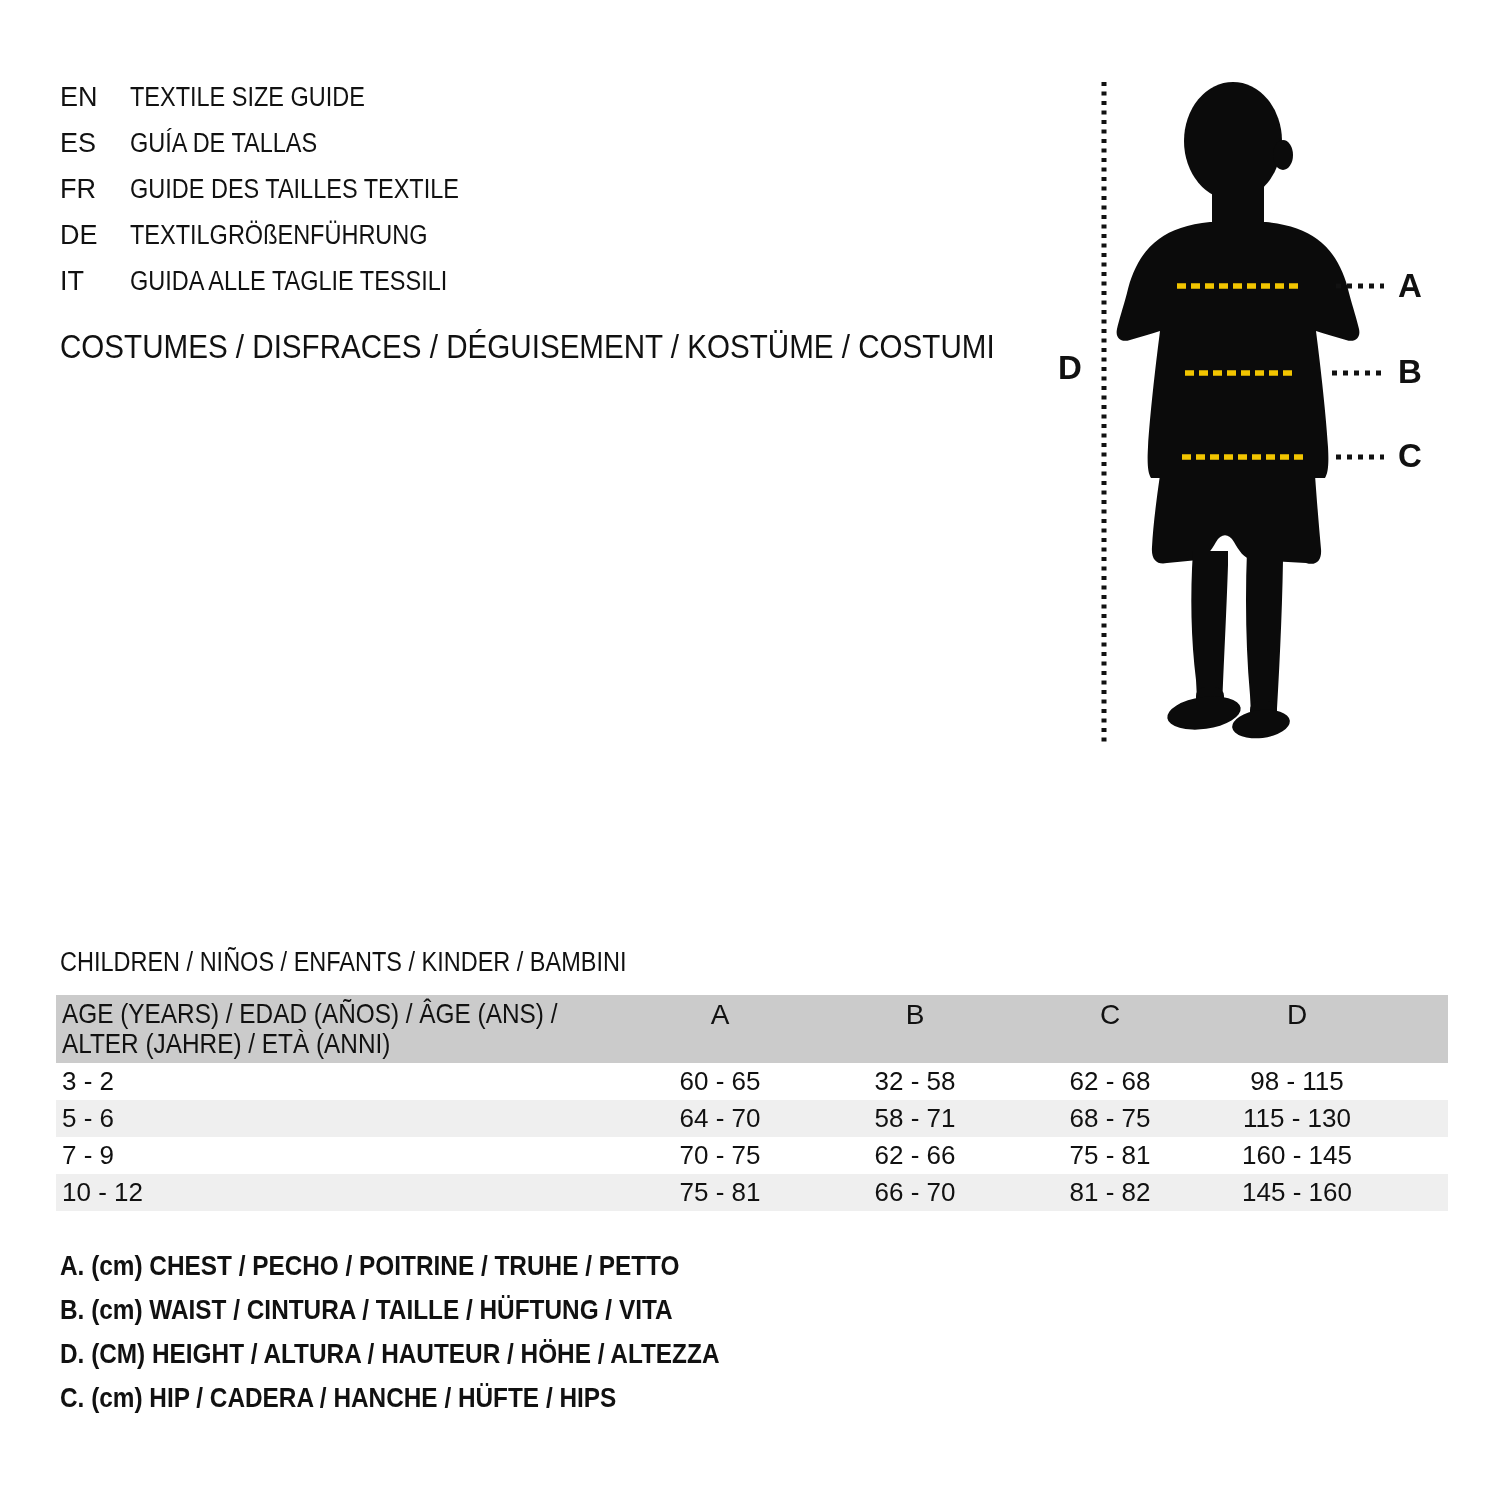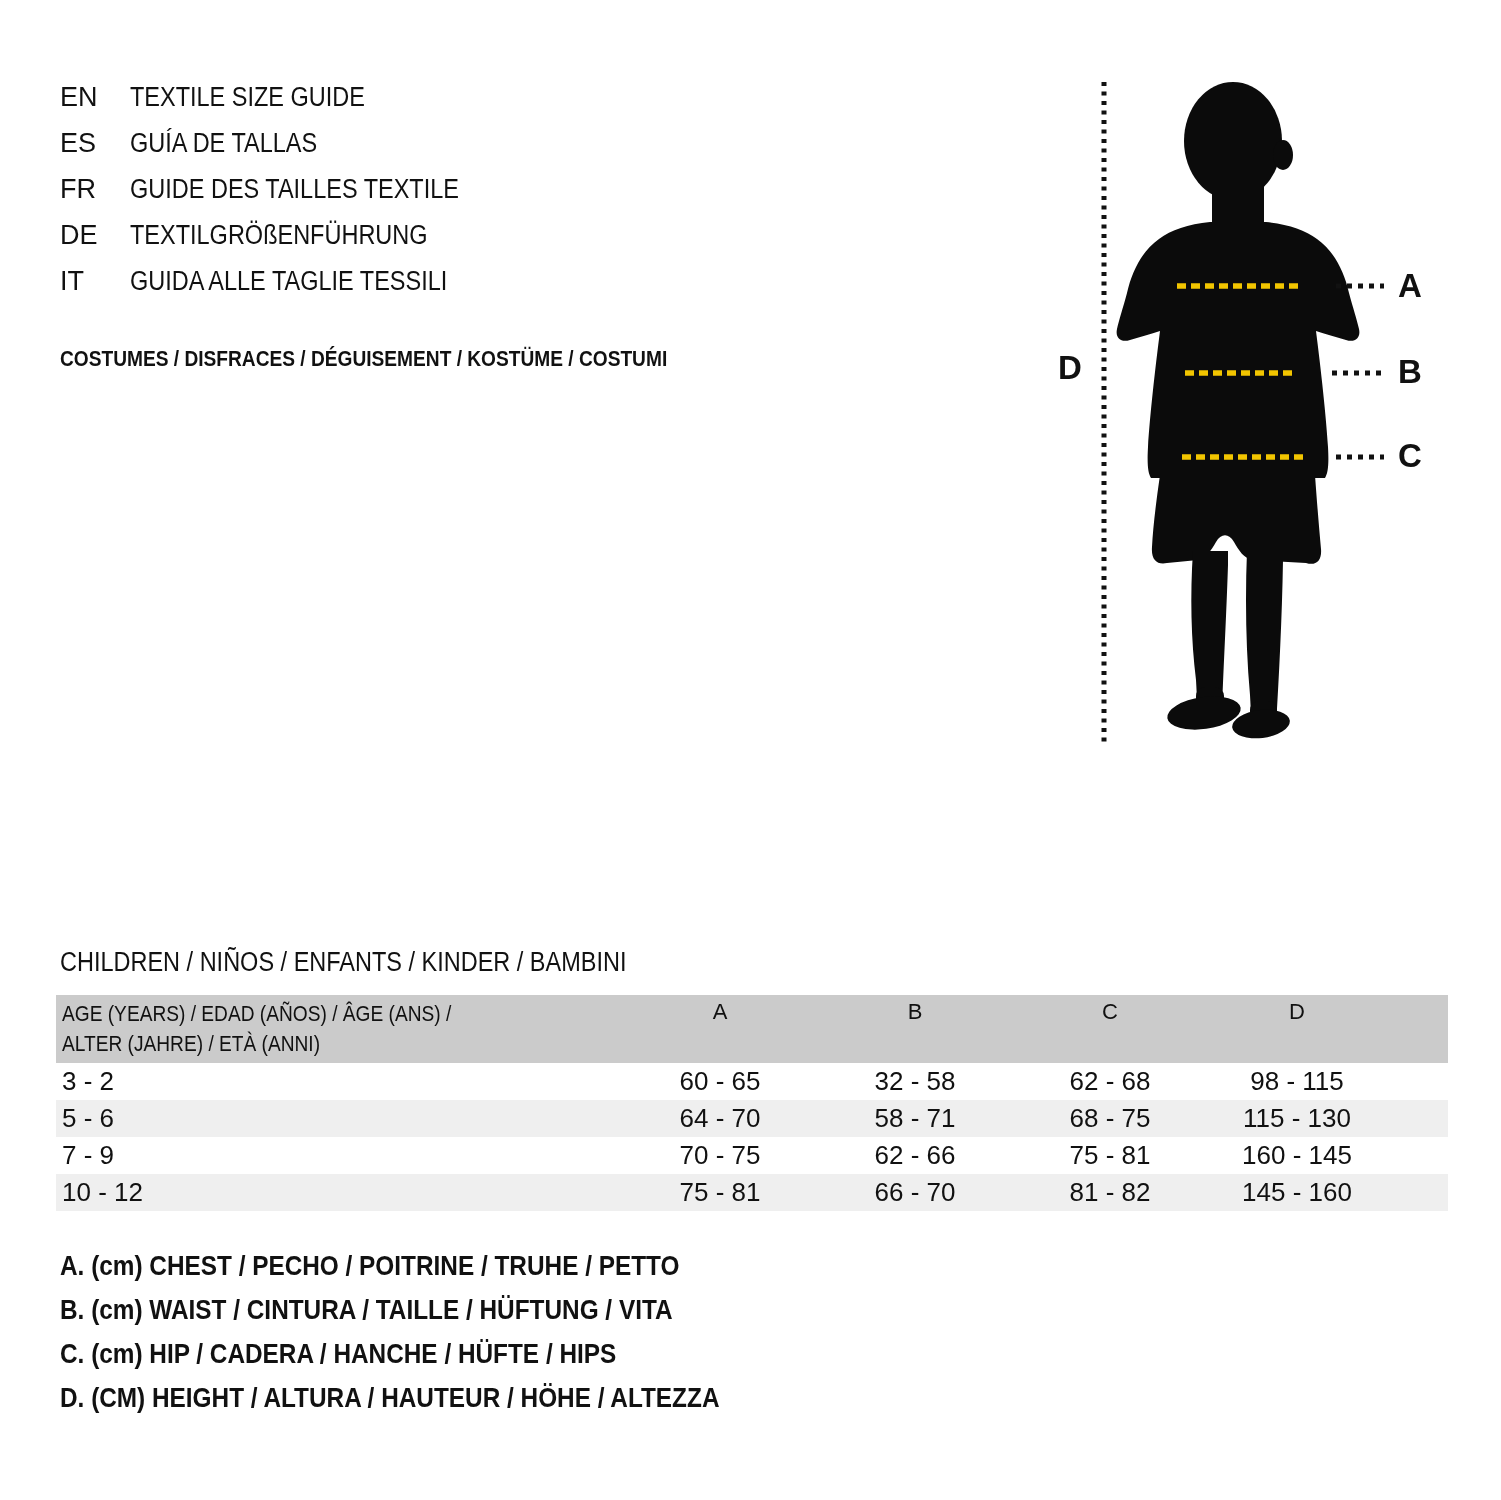--- a/index.html
+++ b/index.html
@@ -21,37 +21,37 @@
   .canvas{position:absolute;left:0;top:0;width:1501px;height:1097px;background:#fff;}
 
   
   .sqz{display:inline-block;transform:scaleX(0.87);transform-origin:0 50%;white-space:nowrap;}
 
   
   .lang-list{position:absolute;left:60px;top:82px;}
   .lang-row{height:30px;margin-bottom:16px;font-size:27px;line-height:30px;letter-spacing:0;}
   .lang-code{display:inline-block;width:70px;vertical-align:top;}
   
-  .costumes-heading{position:absolute;left:60px;top:340px;font-size:22px;font-weight:bold;line-height:38px;}
+  .costumes-heading{position:absolute;left:60px;top:327px;font-size:34px;font-weight:normal;line-height:38px;}
 
   
   .figure-svg{position:absolute;left:1090px;top:75px;width:320px;height:680px;}
   .sil{fill:var(--silhouette);}
   .ydash{stroke:var(--dash-yellow);stroke-width:5.5;fill:none;}
   .bdash{stroke:var(--leader-black);stroke-width:5;fill:none;}
   .fig-label{position:absolute;font-size:33px;font-weight:bold;line-height:38px;width:44px;}
   .fig-label-a{left:1398px;top:267px;}
   .fig-label-b{left:1398px;top:353px;}
   .fig-label-c{left:1398px;top:437px;}
   .fig-label-d{left:1050px;top:349px;width:40px;text-align:center;}
 
   
   .table-title{position:absolute;left:60px;top:946px;font-size:27px;line-height:32px;}
   .size-table{position:absolute;left:56px;top:995px;width:1392px;}
-  .thead{position:relative;height:68px;background:var(--table-header-bg);font-size:22px;}
+  .thead{position:relative;height:68px;background:var(--table-header-bg);font-size:28px;}
   .age-h{position:absolute;left:6px;top:4px;line-height:30px;}
   .hletter{top:4px;}
   .tbody .trow{position:relative;height:37px;font-size:26px;line-height:37px;}
   .tbody .trow:nth-child(even){background:var(--table-alt-row-bg);}
   .age-cell{position:absolute;left:6px;top:0;}
   .val{position:absolute;width:160px;text-align:center;display:inline-block;}
   .c1{left:584px;}
   .c2{left:779px;}
   .c3{left:974px;}
   .c4{left:1161px;}
@@ -162,17 +162,17 @@
         <span class="val c2">66 - 70</span>
         <span class="val c3">81 - 82</span>
         <span class="val c4">145 - 160</span>
       </div>
     </div>
   </div>
 
   <div class="legend">
     <div class="legend-line"><span class="sqz">A. (cm) CHEST / PECHO / POITRINE / TRUHE / PETTO</span></div>
     <div class="legend-line"><span class="sqz">B. (cm) WAIST / CINTURA / TAILLE / HÜFTUNG / VITA</span></div>
+    <div class="legend-line"><span class="sqz">D. (CM) HEIGHT / ALTURA / HAUTEUR / HÖHE / ALTEZZA</span></div>
     <div class="legend-line"><span class="sqz">C. (cm) HIP / CADERA / HANCHE / HÜFTE / HIPS</span></div>
-    <div class="legend-line"><span class="sqz">D. (CM) HEIGHT / ALTURA / HAUTEUR / HÖHE / ALTEZZA</span></div>
   </div>
 
 </div>
 
 </body></html>

